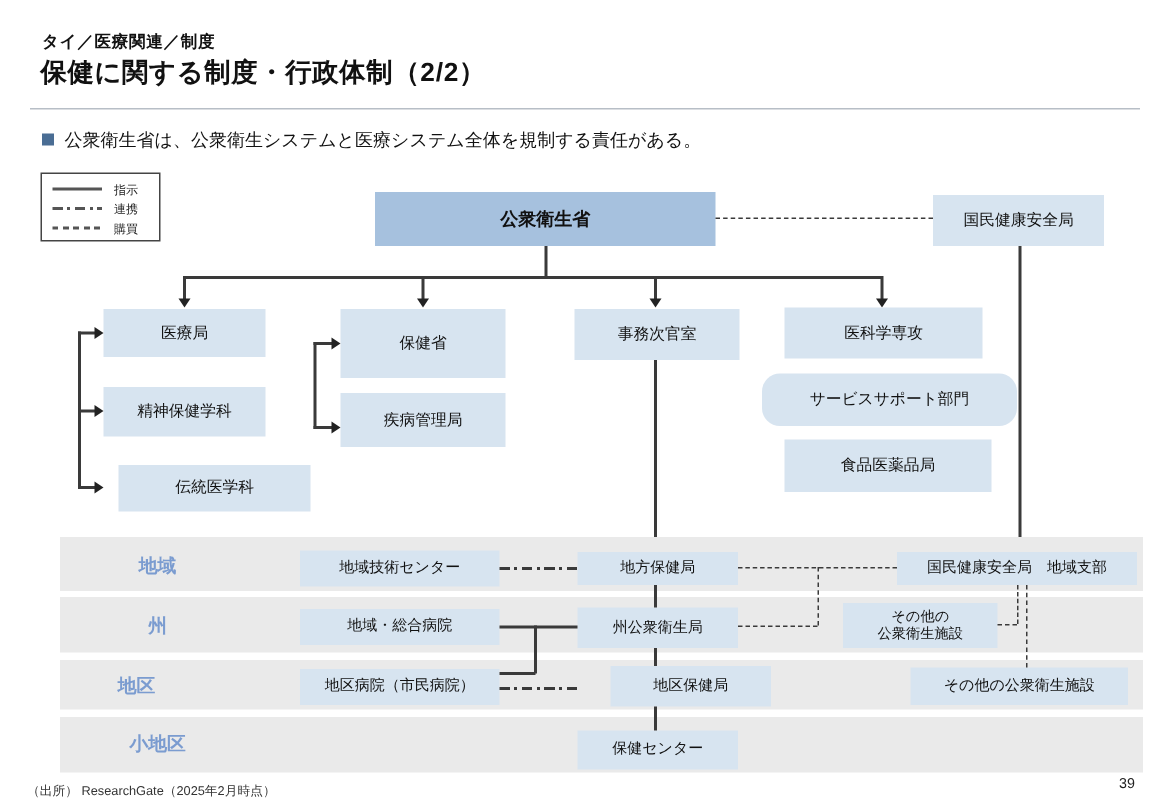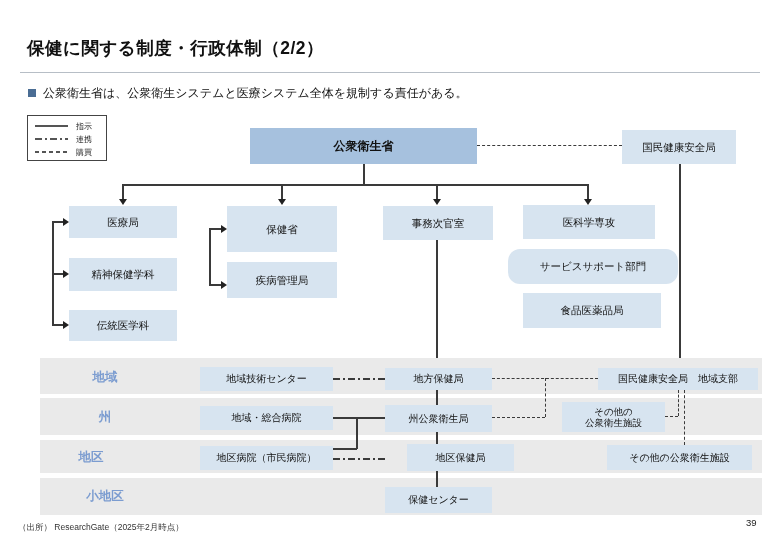--- a/index.html
+++ b/index.html
@@ -31,20 +31,21 @@
   .band{background:var(--band,#eaeaea);}
   .row-label{font-size:12.5px;font-weight:bold;color:var(--row-label,#7b9cd0);text-align:center;}
   .footer-src{font-size:8.5px;color:#333;}
   .page-num{font-size:9.5px;color:#222;}
 </style>
 </head>
 <body>
 
 <div class="slide">
 
+  <div class="abs eyebrow" style="left:28px;top:20px;">タイ／医療関連／制度</div>
   <div class="abs title" style="left:27px;top:36px;">保健に関する制度・行政体制（2/2）</div>
   <div class="abs divider" style="left:20px;top:72px;width:740px;"></div>
   <div class="abs bullet-sq" style="left:28px;top:89px;"></div>
   <div class="abs bullet-text" style="left:43px;top:85px;">公衆衛生省は、公衆衛生システムと医療システム全体を規制する責任がある。</div>
 
   <div class="abs legend" style="left:27px;top:115px;width:78px;height:44px;">
     <div class="abs ls-solid" style="left:7px;top:9px;width:33px;"></div>
     <div class="abs legend-label" style="left:48px;top:5px;">指示</div>
     <div class="abs ls-dashdot" style="left:7px;top:22px;width:33px;"></div>
     <div class="abs legend-label" style="left:48px;top:18px;">連携</div>
@@ -62,21 +63,21 @@
   <div class="abs arr-down" style="left:119px;top:199px;"></div>
   <div class="abs solid-v" style="left:281px;top:184px;height:16px;"></div>
   <div class="abs arr-down" style="left:278px;top:199px;"></div>
   <div class="abs solid-v" style="left:436px;top:184px;height:16px;"></div>
   <div class="abs arr-down" style="left:433px;top:199px;"></div>
   <div class="abs solid-v" style="left:587px;top:184px;height:16px;"></div>
   <div class="abs arr-down" style="left:584px;top:199px;"></div>
 
   <div class="abs box" style="left:69px;top:206px;width:108px;height:32px;">医療局</div>
   <div class="abs box" style="left:69px;top:258px;width:108px;height:33px;">精神保健学科</div>
-  <div class="abs box" style="left:69px;top:310px;width:108px;height:31px;">伝統医学科</div>
+  <div class="abs box" style="left:79px;top:310px;width:128px;height:31px;">伝統医学科</div>
   <div class="abs solid-v" style="left:52px;top:221px;height:104px;"></div>
   <div class="abs solid-h" style="left:52px;top:221px;width:12px;"></div>
   <div class="abs arr-right" style="left:63px;top:218px;"></div>
   <div class="abs solid-h" style="left:52px;top:273px;width:12px;"></div>
   <div class="abs arr-right" style="left:63px;top:270px;"></div>
   <div class="abs solid-h" style="left:52px;top:324px;width:12px;"></div>
   <div class="abs arr-right" style="left:63px;top:321px;"></div>
 
   <div class="abs box" style="left:227px;top:206px;width:110px;height:46px;">保健省</div>
   <div class="abs box" style="left:227px;top:262px;width:110px;height:36px;">疾病管理局</div>

